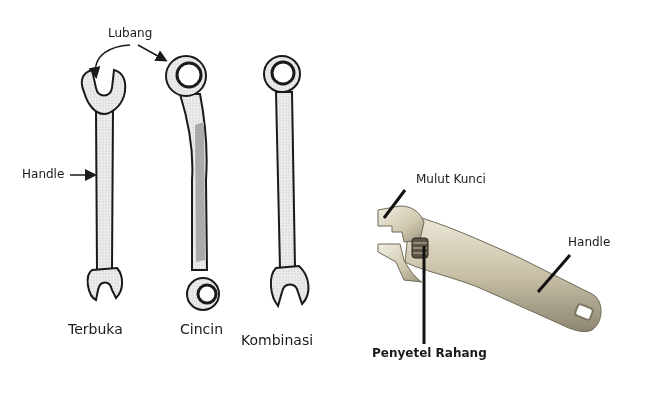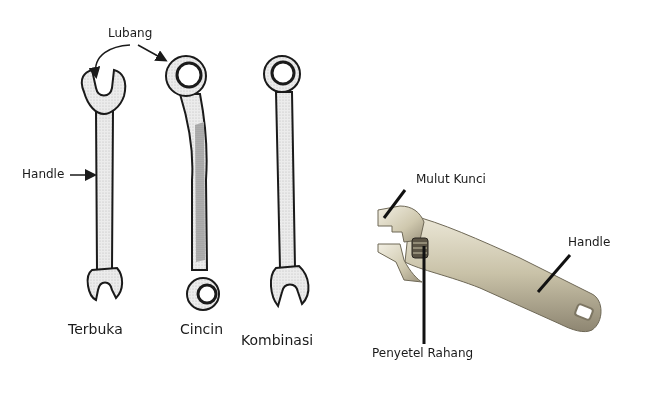--- a/index.html
+++ b/index.html
@@ -101,13 +101,13 @@
 </svg>
 
 <div class="label lbl-md" style="left:108px; top:27px;">Lubang</div>
 <div class="label lbl-sm" style="left:22px; top:168px;">Handle</div>
 <div class="label lbl-lg" style="left:68px; top:322px;">Terbuka</div>
 <div class="label lbl-lg" style="left:172px; top:322px;margin-left:8px;">Cincin</div>
 <div class="label lbl-lg" style="left:241px; top:322px;margin-top:11px;">Kombinasi</div>
 
 <div class="label lbl-md" style="left:416px; top:173px;">Mulut Kunci</div>
 <div class="label lbl-md" style="left:568px; top:236px;">Handle</div>
-<div class="label lbl-md" style="left:372px; top:347px;">Penyetel Rahang</div>
+<div class="label lbl-md" style="left:372px; top:347px;font-weight:bold;">Penyetel Rahang</div>
 
 </body></html>

